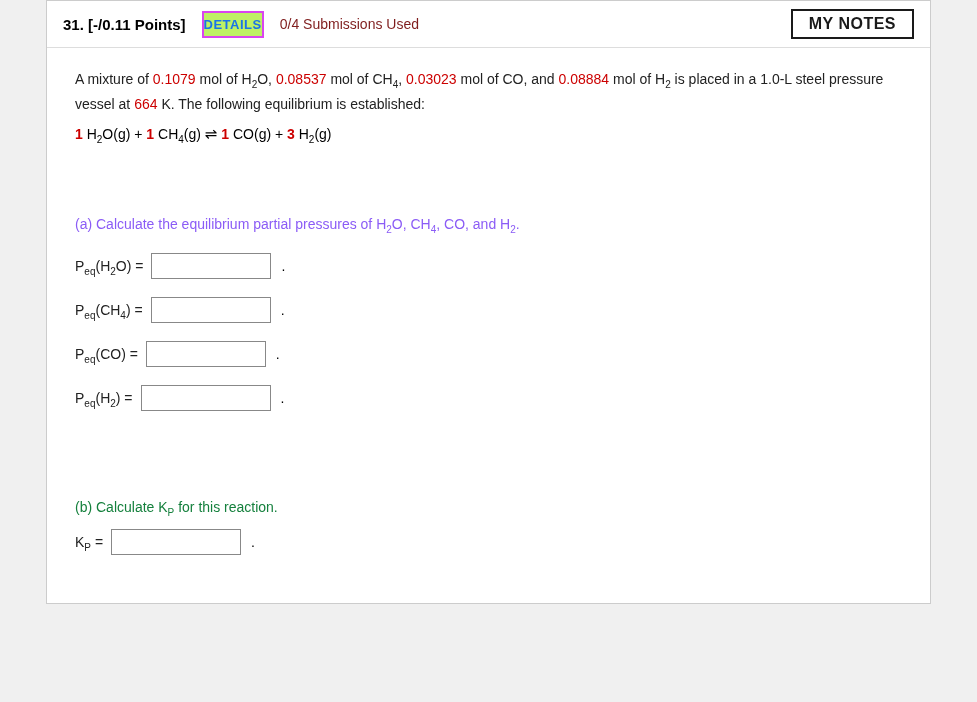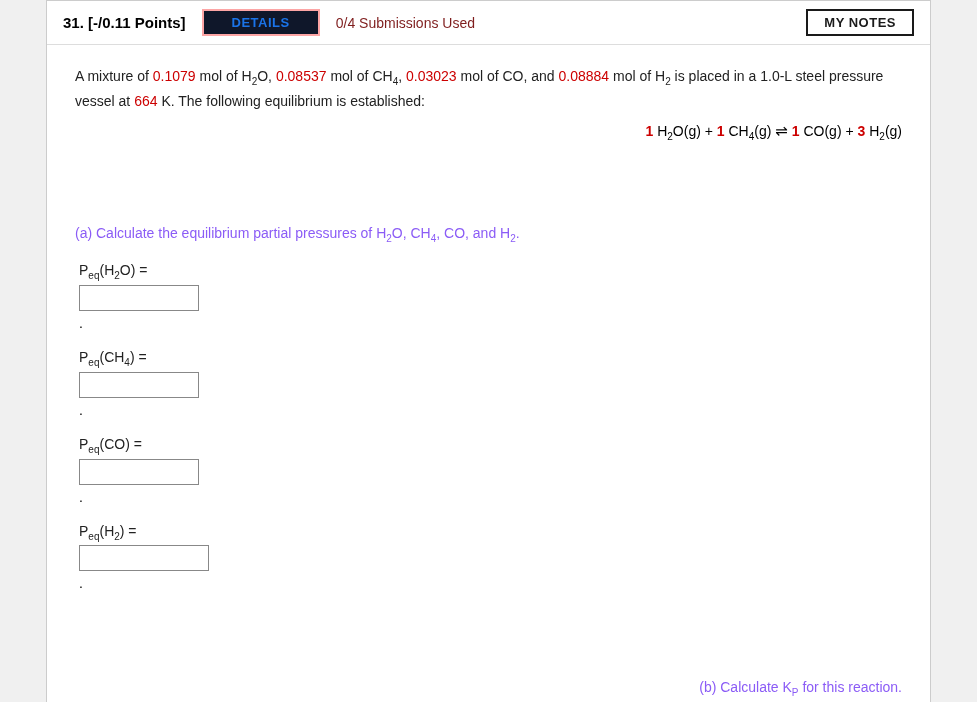--- a/index.html
+++ b/index.html
@@ -24,75 +24,74 @@
       border-bottom: 1px solid #ddd;
       background: #fff;
       gap: 16px;
     }
     .problem-label {
       font-weight: bold;
       font-size: 15px;
       white-space: nowrap;
     }
     .details-btn {
-      border: 2px solid #fca5a5;
+      border: 2px solid #d946ef;
       color: #1a73e8;
-      background: #0f172a;
-      padding: 4px 28px;
+      background: #bef264;
+      padding: 4px 0;
       font-size: 13px;
       font-weight: bold;
       cursor: pointer;
       letter-spacing: 0.5px;
     }
     .submissions-text {
       font-size: 14px;
       color: #7f1d1d;
       flex: 1;
     }
     .my-notes-btn {
       border: 2px solid #1a1a1a;
       color: #1a1a1a;
       background: #fff;
       padding: 4px 16px;
-      font-size: 13px;
+      font-size: 16px;
       font-weight: bold;
       cursor: pointer;
       letter-spacing: 0.5px;
     }
     .content-area {
       padding: 20px 28px 30px 28px;
       background: #fff;
     }
     .problem-text {
       font-size: 14px;
       color: #222;
       line-height: 1.7;
       margin-bottom: 6px;
     }
     .red { color: #cc0000; font-weight: normal; }
     .equation-line {
-      text-align: right;
-      margin: 8px 0 24px 0;
+      text-align: left;
+      margin: 8px 0 12px 0;
       font-size: 14px;
     }
     .equilibrium-arrow {
       font-size: 15px;
     }
     .part-question {
       margin-top: 20px;
       margin-bottom: 18px;
       font-size: 14px;
       color: #8b5cf6;
     }
     .input-row {
       display: flex;
       align-items: baseline;
       margin-bottom: 18px;
       gap: 4px;
-      flex-direction: column;
     }
     .input-label {
       font-size: 14px;
       color: #222;
       white-space: nowrap;
     }
     .answer-input {
       border: 1px solid #888;
       width: 120px;
       height: 26px;
@@ -110,24 +109,23 @@
     }
     .dot {
       font-size: 14px;
       margin-left: 2px;
     }
     sub, sup {
       font-size: 10px;
     }
     .part-b {
       margin-top: 30px;
-      margin-bottom: 18px;
+      margin-bottom: 11px;
       font-size: 14px;
-      color: #8b5cf6;
-      text-align: right;
+      color: #15803d;
     }
     .spacer { height: 20px; }
   </style>
 </head>
 <body>
 
 <div class="page-container">
 
   <div class="header-bar">
     <span class="problem-label">31.  [-/0.11 Points]</span>

